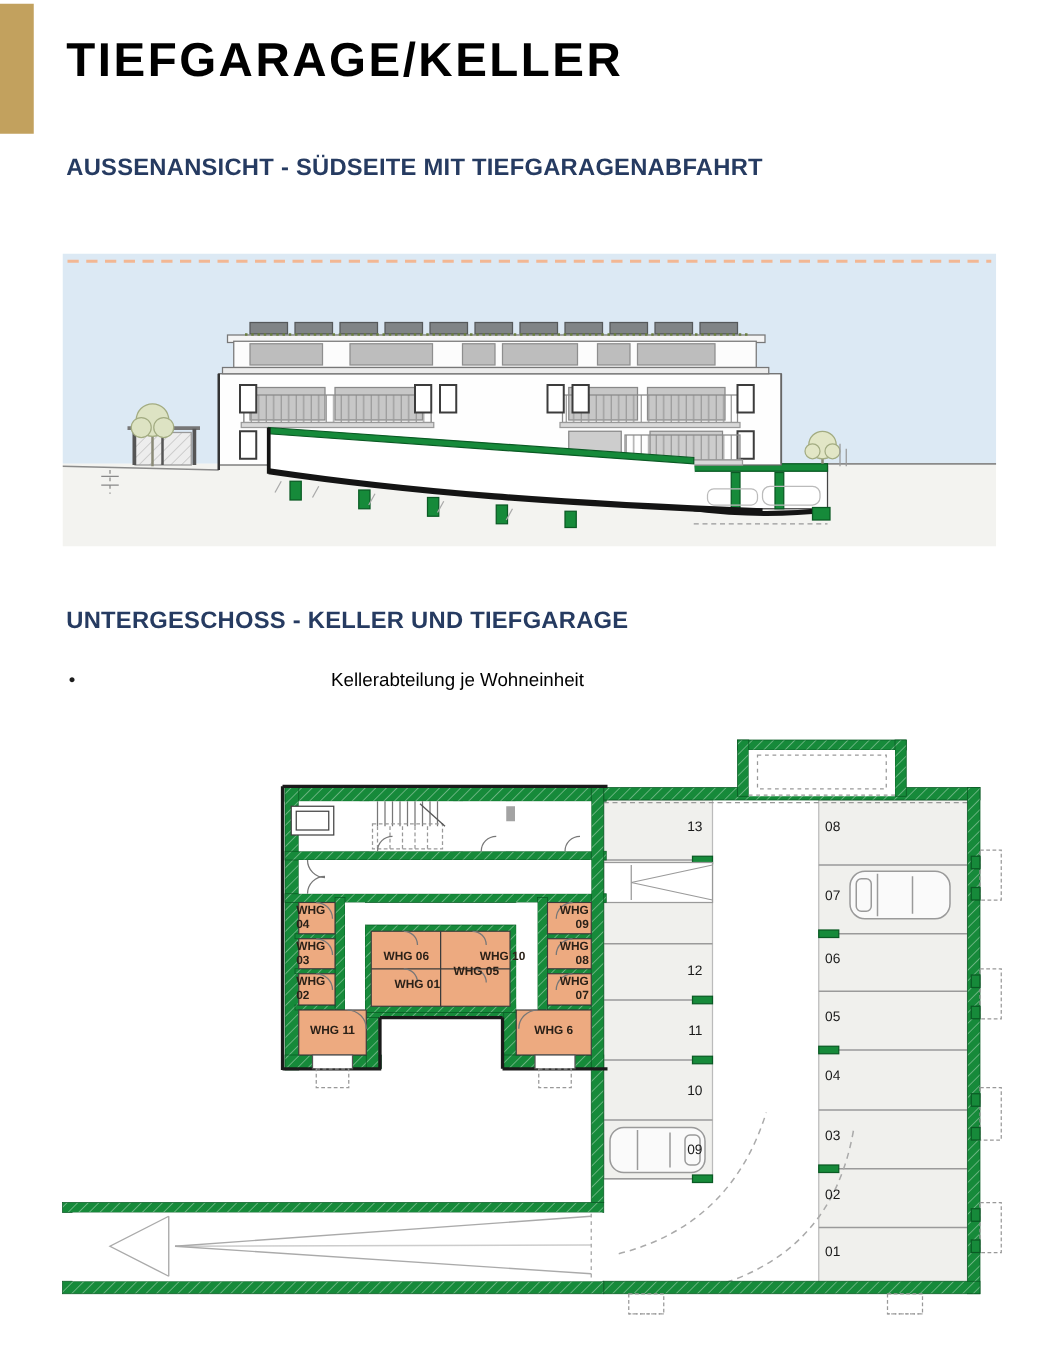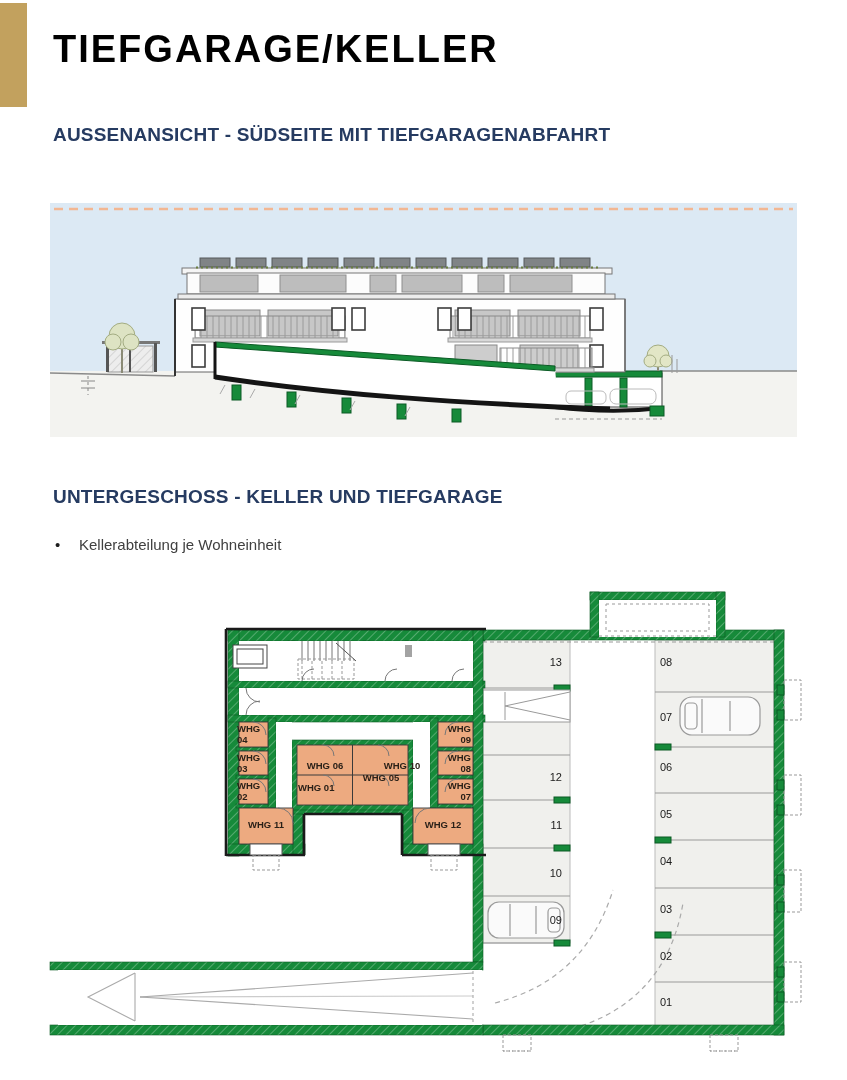--- a/index.html
+++ b/index.html
@@ -5,21 +5,21 @@
   html,body{margin:0;padding:0;background:#fff;}
   body{width:847px;height:1080px;position:relative;overflow:hidden;
        font-family:"Liberation Sans",sans-serif;color:#222;}
   .abs{position:absolute;}
   #gold-bar{left:0;top:3px;width:27px;height:104px;background:#C2A15E;}
   #page-title{left:53px;top:28px;font-size:38px;font-weight:800;letter-spacing:2px;color:#000000;}
   .section-heading{font-size:19px;font-weight:700;color:#263B61;letter-spacing:.2px;}
   #elev-heading{left:53px;top:124px;}
   #base-heading{left:53px;top:486px;}
   #bullets{left:53px;top:532px;width:600px;}
-  .bullet{position:relative;padding-left:26px;font-size:15px;line-height:26px;color:#404040;}
+  .bullet{position:relative;padding-left:26px;font-size:15px;line-height:26px;color:#000000;text-align:center;}
   .bullet::before{content:"•";position:absolute;left:2px;top:0;font-size:15px;color:#1d1d1d;}
   #elevation-fig{left:50px;top:195px;width:747px;height:245px;}
   #plan-fig{left:40px;top:585px;width:770px;height:490px;}
   .plan-label{position:absolute;font-size:9.5px;font-weight:700;color:#2b2118;line-height:1.15;}
   .park-label{position:absolute;font-size:11px;font-weight:400;color:#1a1a1a;}
   svg{display:block;}
 </style>
 </head>
 <body>
 
@@ -375,24 +375,24 @@
   </g>
 </svg>
 
   <div class="plan-label" style="left:197px;top:139px;width:30px;">WHG 04</div>
   <div class="plan-label" style="left:197px;top:168px;width:30px;">WHG 03</div>
   <div class="plan-label" style="left:197px;top:196px;width:30px;">WHG 02</div>
   <div class="plan-label" style="left:199px;top:235px;width:54px;text-align:center;">WHG 11</div>
   <div class="plan-label" style="left:400px;top:139px;width:31px;text-align:right;">WHG 09</div>
   <div class="plan-label" style="left:400px;top:168px;width:31px;text-align:right;">WHG 08</div>
   <div class="plan-label" style="left:400px;top:196px;width:31px;text-align:right;">WHG 07</div>
-  <div class="plan-label" style="left:375px;top:235px;width:56px;text-align:center;">WHG 12</div>
+  <div class="plan-label" style="left:375px;top:235px;width:56px;text-align:center;">WHG 6</div>
   <div class="plan-label" style="left:258px;top:176px;width:54px;text-align:center;">WHG 06</div>
   <div class="plan-label" style="left:314px;top:176px;width:54px;text-align:center;margin-left:21px;">WHG 10</div>
-  <div class="plan-label" style="left:258px;top:198px;width:54px;text-align:left;">WHG 01</div>
+  <div class="plan-label" style="left:258px;top:198px;width:54px;text-align:right;">WHG 01</div>
   <div class="plan-label" style="left:314px;top:188px;width:54px;text-align:center;">WHG 05</div>
 
   <div class="park-label" style="left:470px;top:71px;width:52px;text-align:right;">13</div>
   <div class="park-label" style="left:470px;top:186px;width:52px;text-align:right;">12</div>
   <div class="park-label" style="left:470px;top:234px;width:52px;text-align:right;">11</div>
   <div class="park-label" style="left:470px;top:282px;width:52px;text-align:right;">10</div>
   <div class="park-label" style="left:470px;top:329px;width:52px;text-align:right;">09</div>
 
   <div class="park-label" style="left:620px;top:71px;">08</div>
   <div class="park-label" style="left:620px;top:126px;">07</div>

